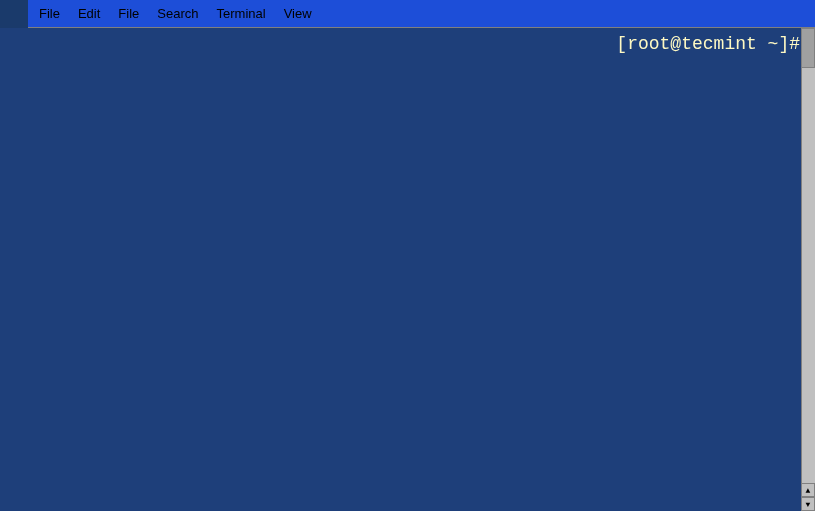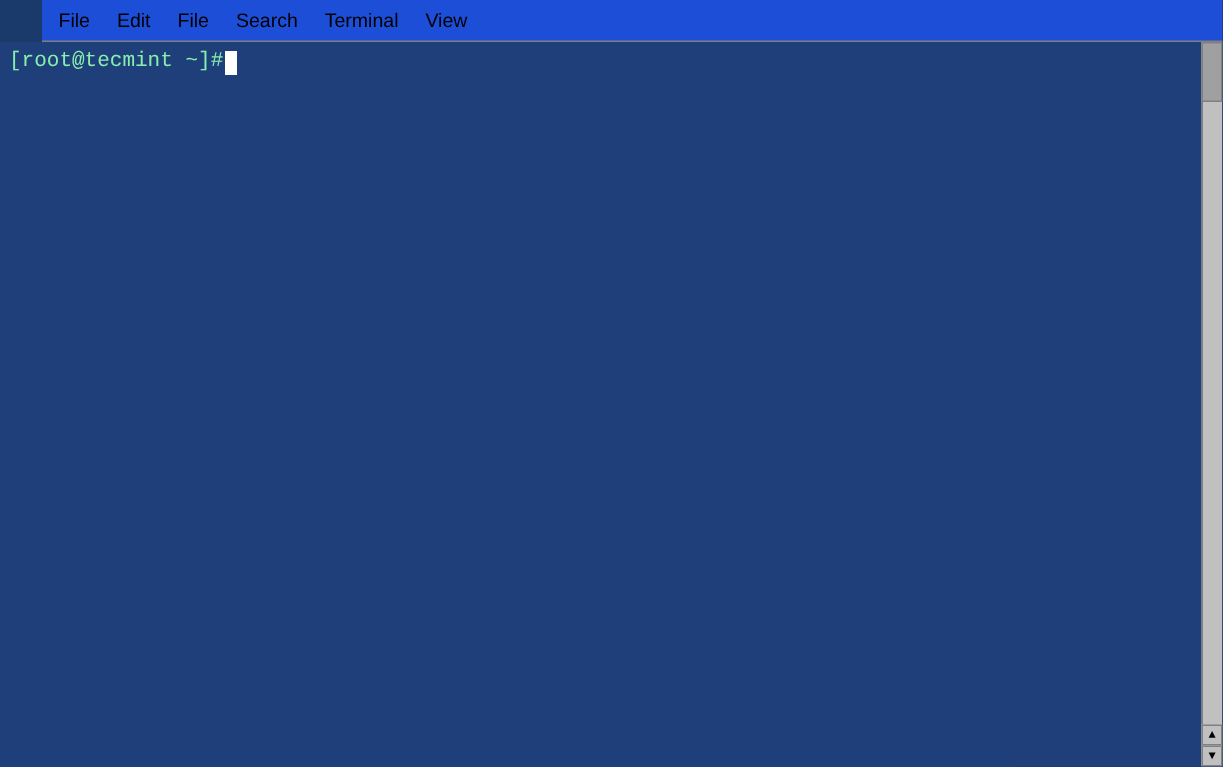--- a/index.html
+++ b/index.html
@@ -49,24 +49,25 @@
       flex: 1;
       background: #1e3f7a;
       padding: 4px 6px;
       position: relative;
       overflow: hidden;
     }
 
     #prompt-line {
       display: flex;
       align-items: center;
-      color: #86efac;
-      font-size: 14px;
+      color: #fef9c3;
+      font-size: 18px;
       font-family: 'Courier New', Courier, monospace;
       line-height: 1.4;
+      justify-content: flex-end;
     }
 
     #cursor {
       display: inline-block;
       width: 8px;
       height: 16px;
       background: #ffffff;
       margin-left: 1px;
       animation: blink 1s step-end infinite;
     }

